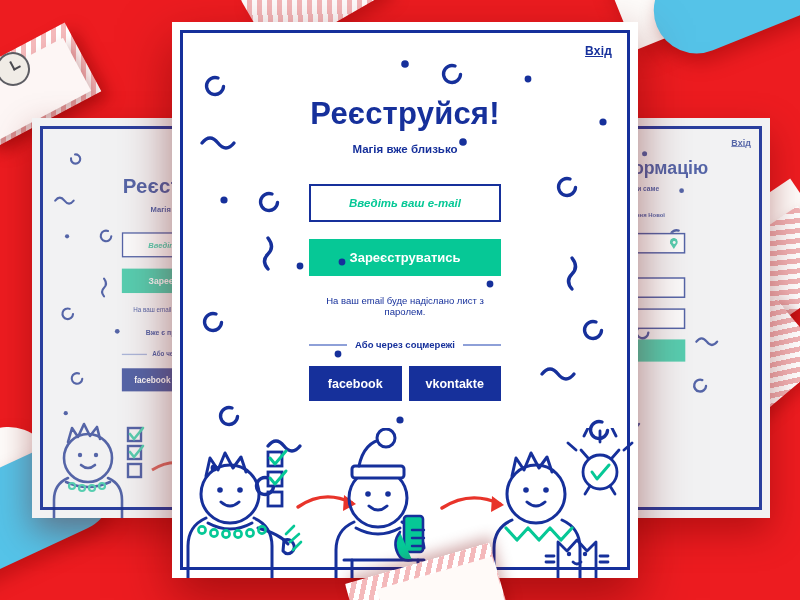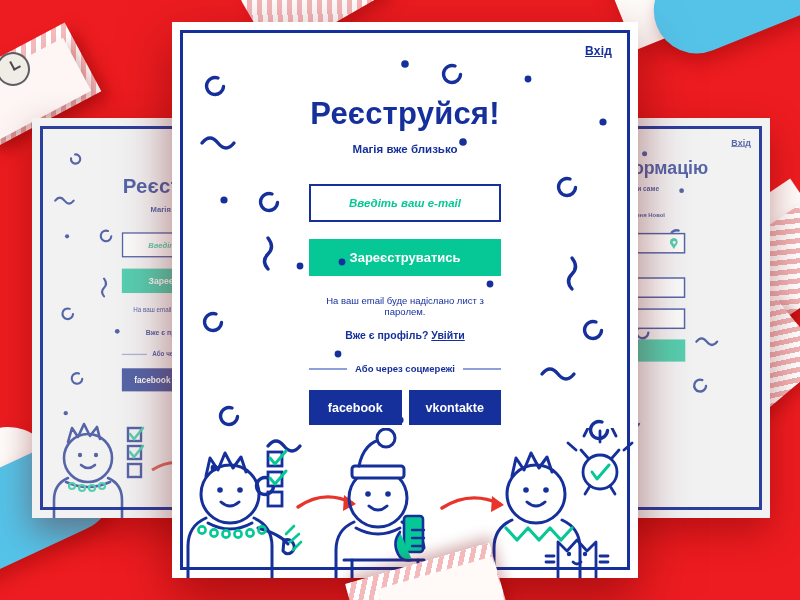--- a/index.html
+++ b/index.html
@@ -548,24 +548,20 @@
 
       <div class="title" style="margin-top:74px;">Реєструйся!</div>
       <div class="subtitle">Магія вже близько</div>
 
       <div class="form">
         <div class="email-field">
           <span class="email-placeholder">Введіть ваш e-mail</span>
         </div>
         <div class="btn-green">Зареєструватись</div>
         <div class="note">На ваш email буде надіслано лист з паролем.</div>
-        <div class="already">
-          <span>Вже є профіль?</span>
-          <a href="#">Увійти</a>
-        </div>
         <div class="divider">
           <span class="line"></span>
           <span>Або через соцмережі</span>
           <span class="line"></span>
         </div>
         <div class="socials">
           <div class="btn-social">facebook</div>
           <div class="btn-social">vkontakte</div>
         </div>
       </div>

